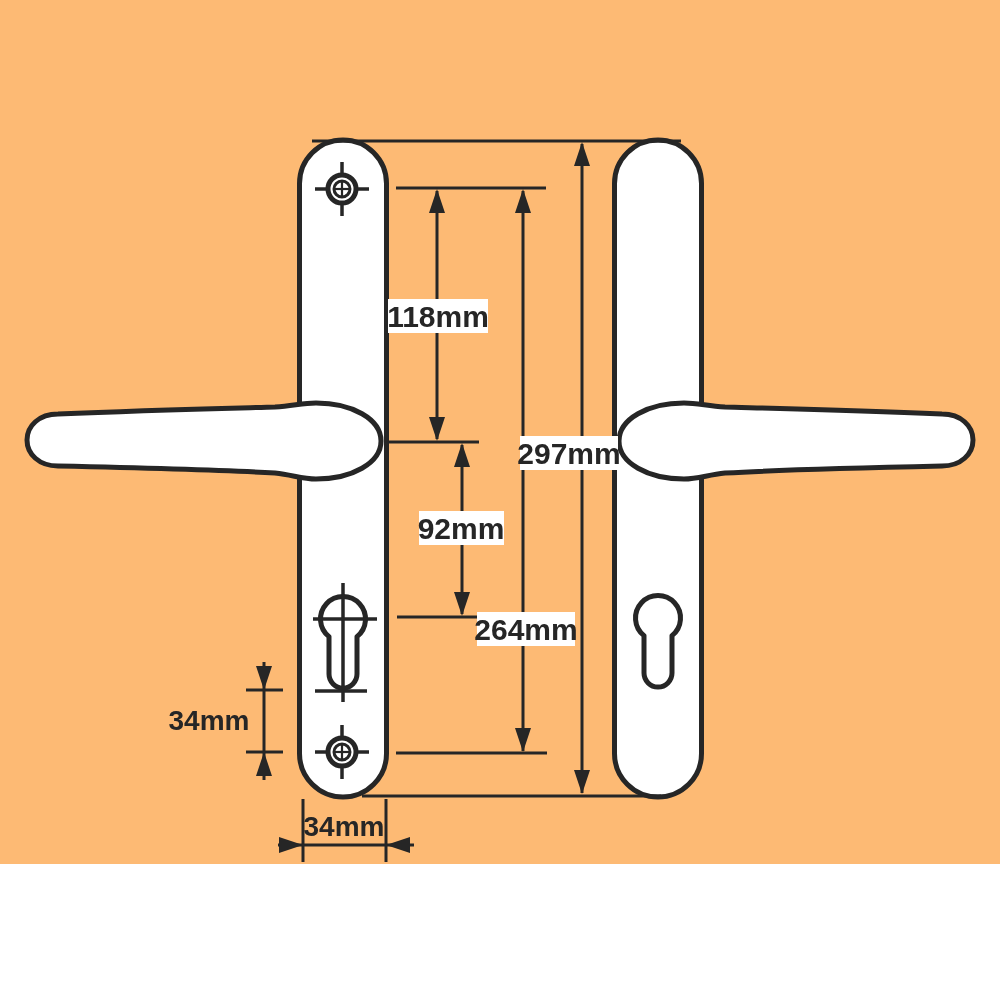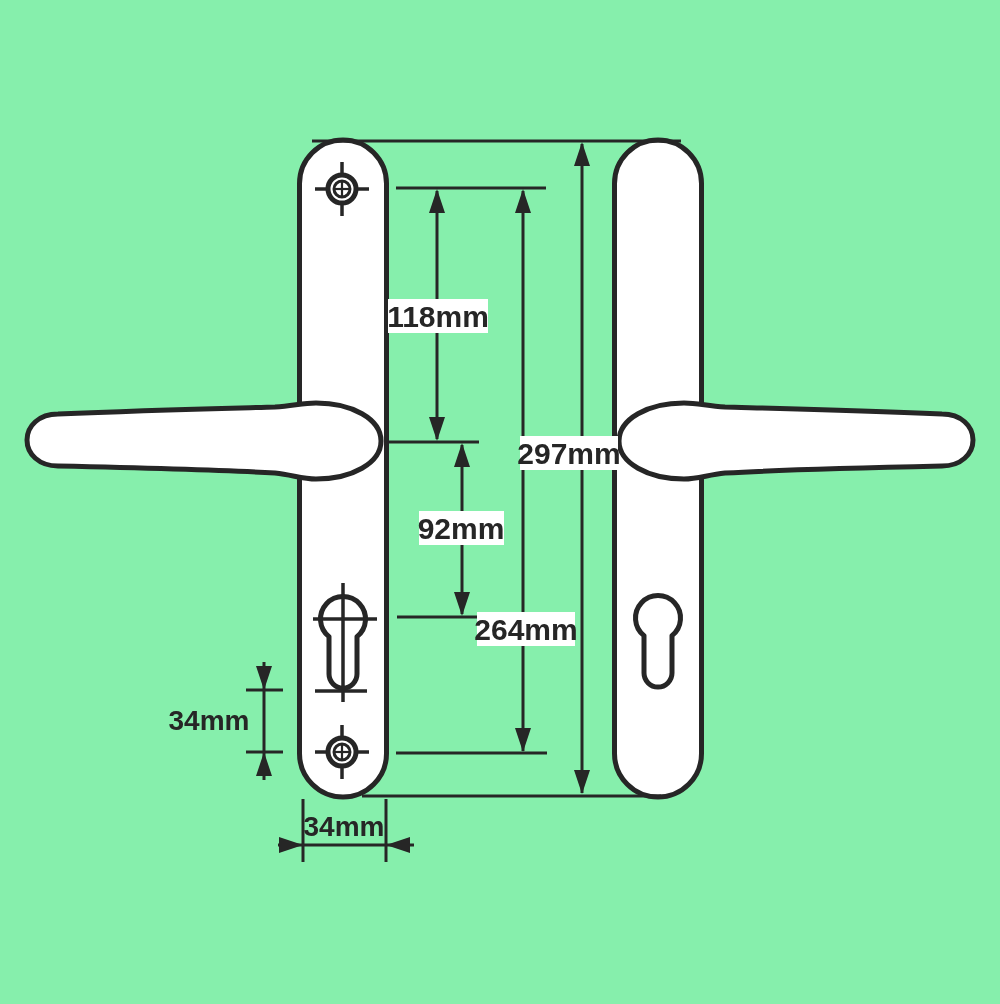--- a/index.html
+++ b/index.html
@@ -1,16 +1,16 @@
 <!DOCTYPE html>
 <html><head>
 <meta charset="utf-8">
 <style>
   html,body { margin:0; padding:0; background:#ffffff; }
-  .stage { position:relative; width:1000px; height:1004px; background:#86efac; overflow:hidden; }
+  .stage { position:relative; width:1000px; height:864px; background:#fdba74; overflow:hidden; }
   svg { display:block; }
   .outline   { fill:#ffffff; stroke:#262626; stroke-width:5; stroke-linejoin:round; }
   .outline-k { fill:#ffffff; stroke:#262626; stroke-width:5; stroke-linejoin:round; }
   .dimline   { stroke:#262626; stroke-width:3; fill:none; }
   .tickline  { stroke:#262626; stroke-width:3; fill:none; }
   .crossline { stroke:#262626; stroke-width:3.5; fill:none; }
   .fineline  { stroke:#262626; stroke-width:2.2; fill:none; }
   .arrow     { fill:#262626; stroke:none; }
   .labelbg   { fill:#ffffff; stroke:none; }
   .dimtext   { font-family:"Liberation Sans", sans-serif; font-weight:bold; font-size:30px; fill:#262626; text-anchor:middle; }

